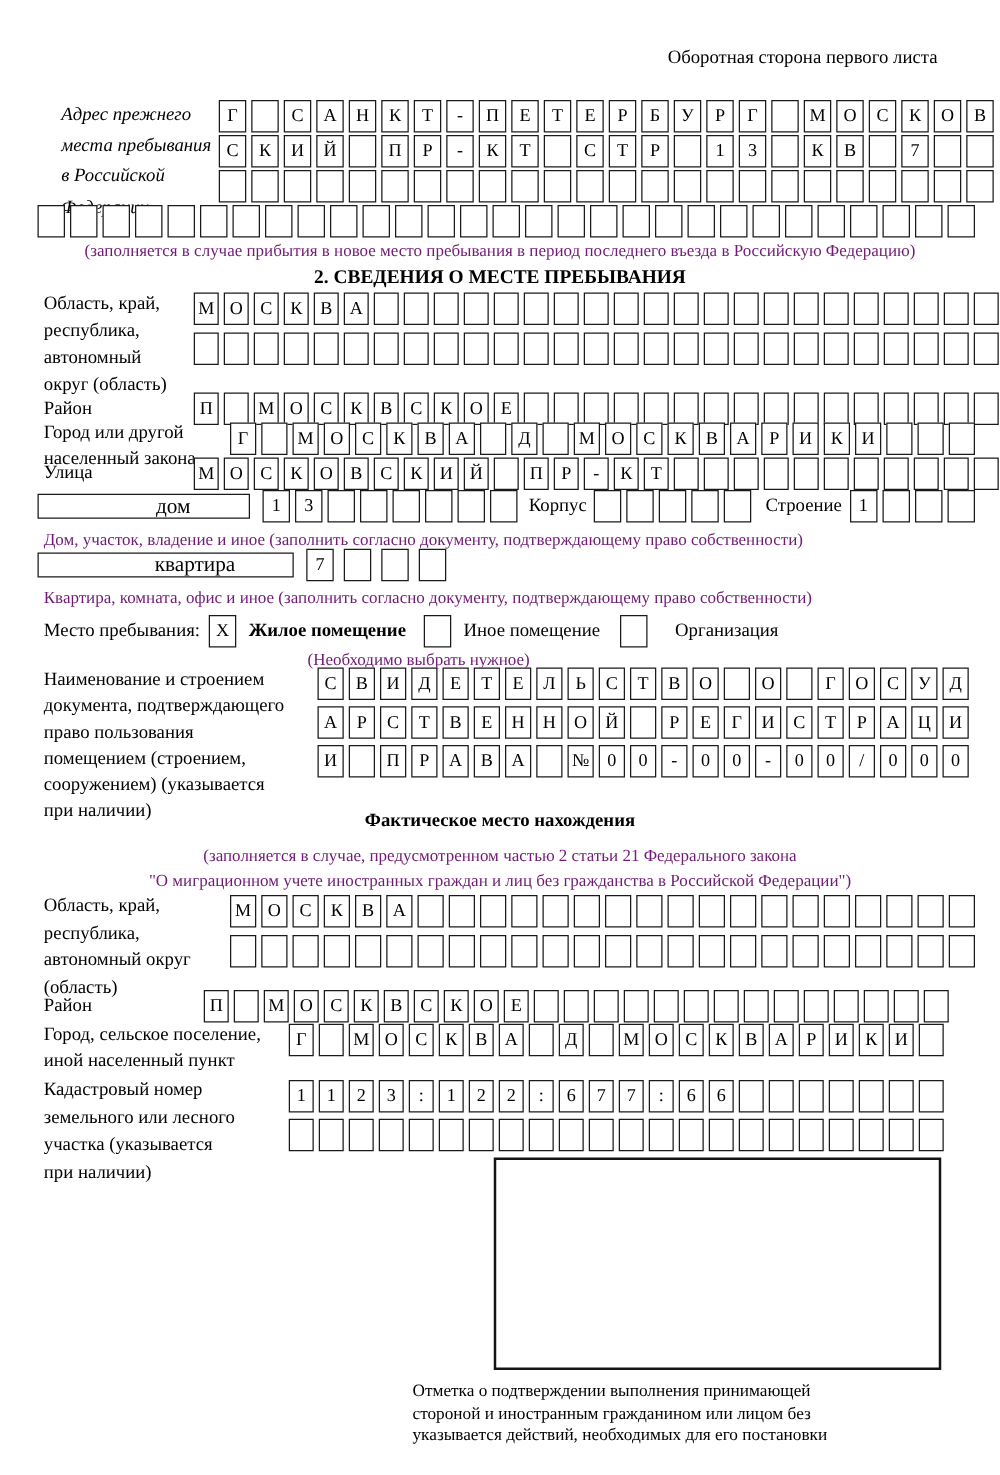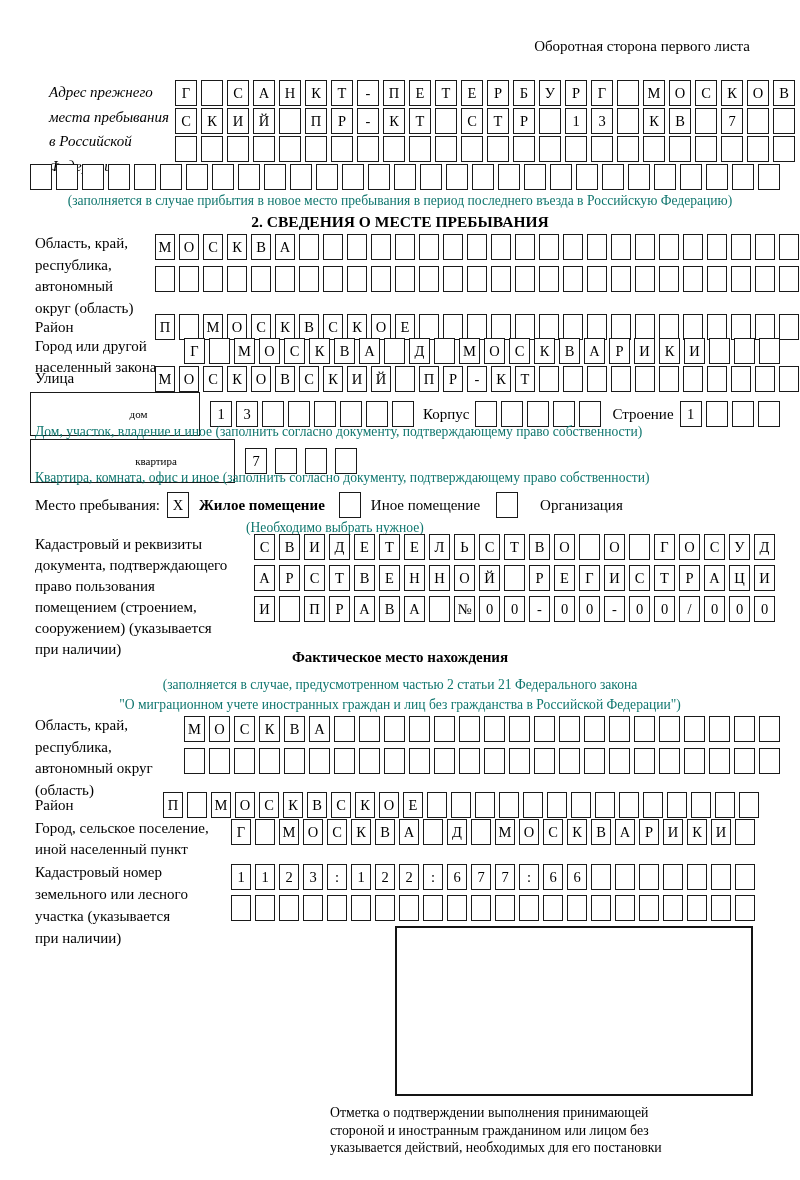--- a/index.html
+++ b/index.html
@@ -1,32 +1,32 @@
 <!DOCTYPE html>
 <html><head>
 <meta charset="utf-8">
 <style>
   html,body{margin:0;padding:0;background:#fff;}
   .page{position:relative;width:800px;height:1180px;margin:18px auto;background:#ffffff;
         font-family:"Liberation Serif","DejaVu Serif",serif;color:#000;overflow:hidden;}
   .abs{position:absolute;}
   .lbl{font-size:15px;line-height:21.5px;color:#000;}
-  .note{font-size:13.6px;color:#0f766e;}
+  .note{font-size:13.6px;color:#701a75;}
   .center{left:0;width:800px;text-align:center;}
   .title{font-weight:bold;font-size:15.5px;}
   .boxrow{display:flex;column-gap:4px;}
   .cell{flex:none;display:inline-flex;align-items:center;justify-content:center;
         height:26px;border:1.5px solid #1a1a1a;box-sizing:border-box;
         font-size:14.5px;line-height:1;background:#fff;}
   .c22 .cell, .cell.c22{width:22px;}
   .c21 .cell{width:21px;}
   .c20 .cell{width:20px;}
   .gap8{column-gap:8px;}
   .labelbox{flex:none;display:inline-flex;align-items:center;justify-content:center;
-        height:44px;border:1.8px solid #1a1a1a;box-sizing:border-box;font-size:11px;background:#fff;padding-left:47px;}
+        height:20px;border:1.8px solid #1a1a1a;box-sizing:border-box;font-size:17px;background:#fff;padding-left:47px;}
   .inline-row{display:flex;align-items:center;}
   .inline-lbl{font-size:15px;white-space:nowrap;}
   .stamp{border:2px solid #141414;background:#fff;box-sizing:border-box;}
   .cap{font-size:13.8px;line-height:17.6px;}
 </style>
 </head>
 <body>
 
 <div class="page">
 
@@ -359,21 +359,21 @@
     <div class="cell c22" style="margin-left:7px;">X</div>
     <div class="inline-lbl" style="margin-left:10px;font-weight:bold;">Жилое помещение</div>
     <div class="cell c22" style="margin-left:14px;"></div>
     <div class="inline-lbl" style="margin-left:10px;">Иное помещение</div>
     <div class="cell c22" style="margin-left:16px;"></div>
     <div class="inline-lbl" style="margin-left:22px;">Организация</div>
   </div>
   <div class="abs note" style="left:246px;top:502px;">(Необходимо выбрать нужное)</div>
 
   <div class="abs lbl" style="left:35px;top:516px;line-height:21px;">
-      <div>Кадастровый и реквизиты</div>
+      <div>Наименование и строением</div>
       <div>документа, подтверждающего</div>
       <div>право пользования</div>
       <div>помещением (строением,</div>
       <div>сооружением) (указывается</div>
       <div>при наличии)</div>
     </div>
   <div class="abs" style="left:254px;top:516px;">
     <div class="boxrow c21">
         <span class="cell">С</span>
         <span class="cell">В</span>

